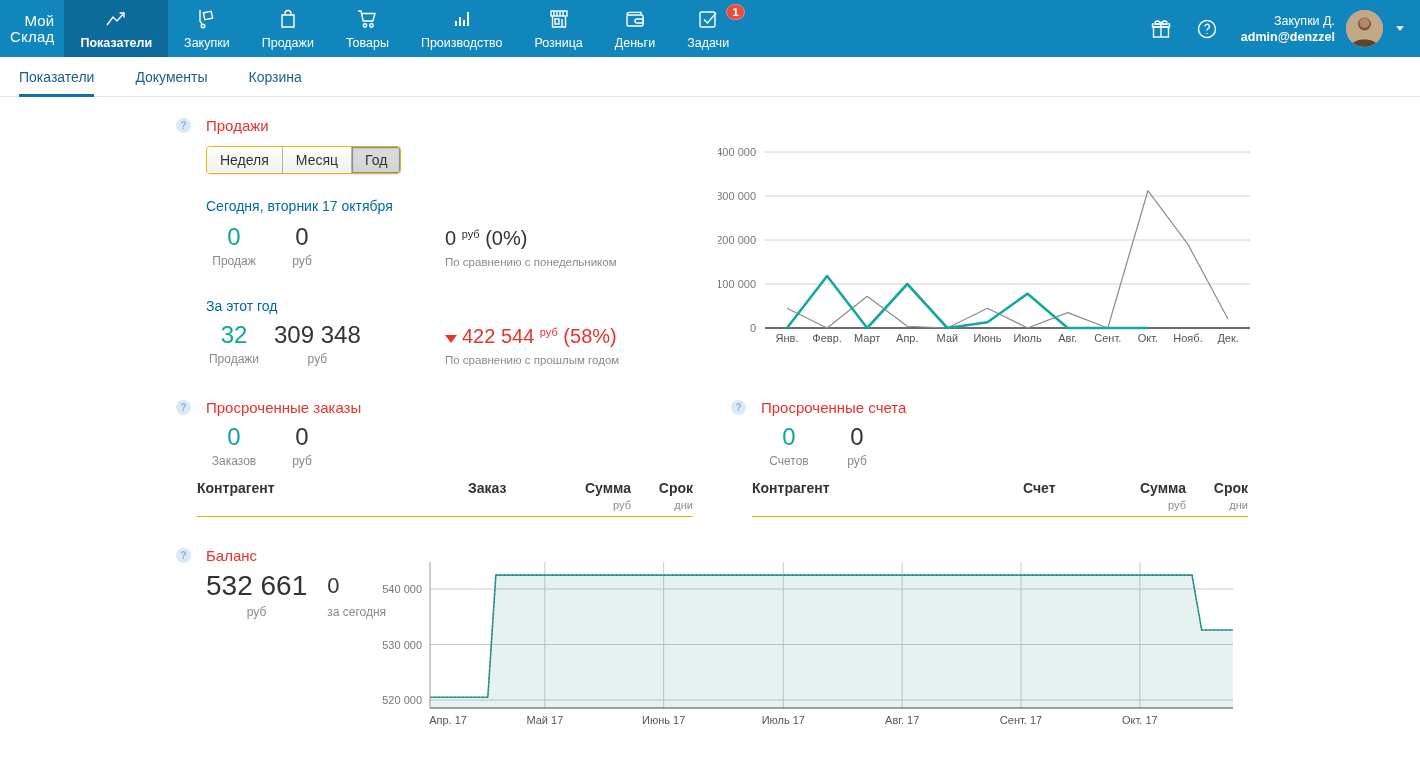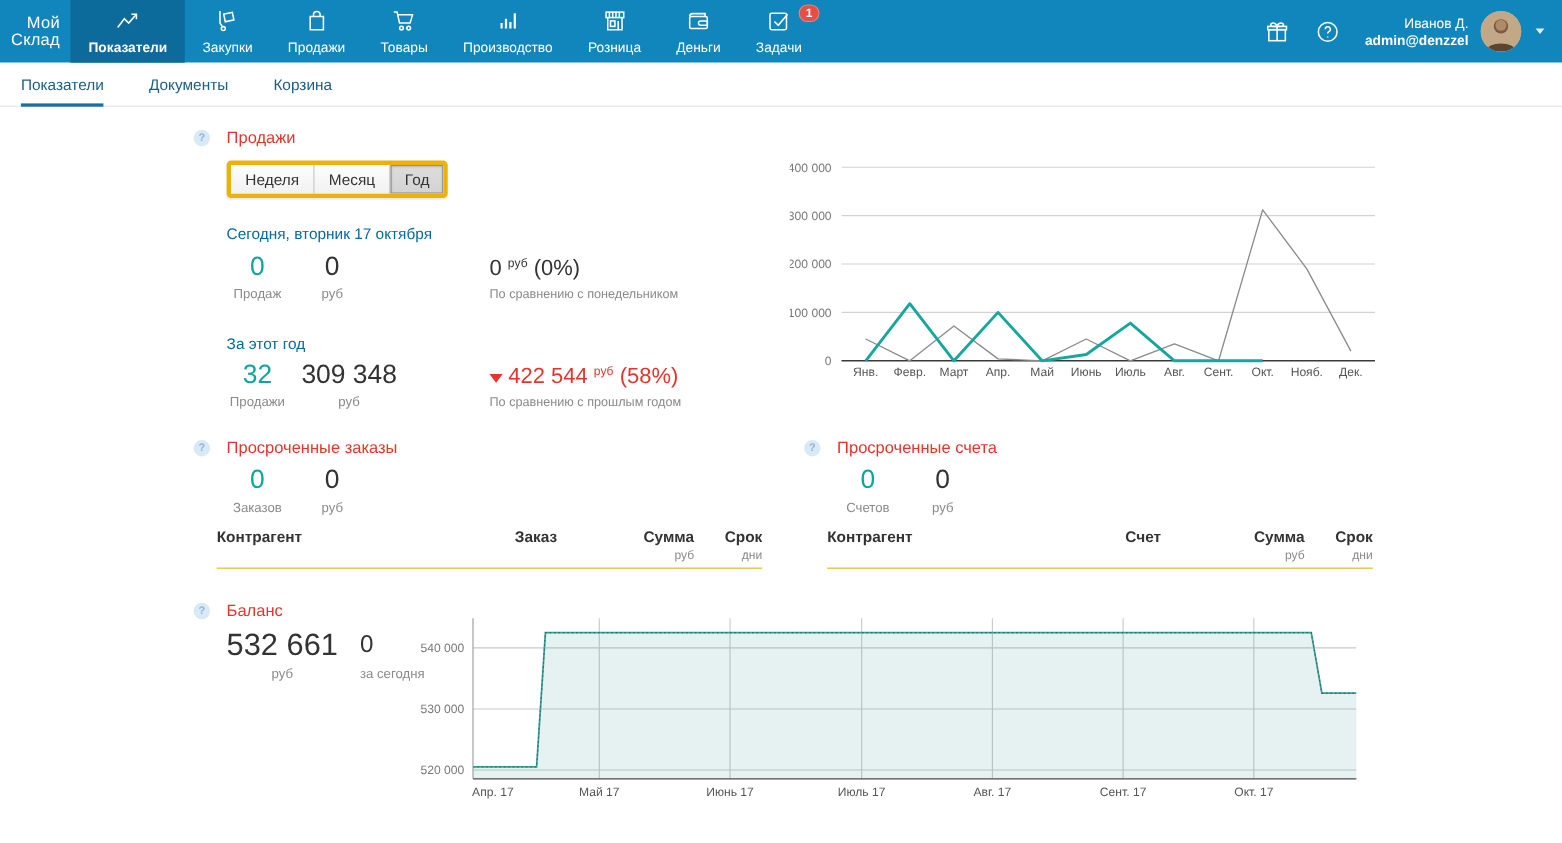--- a/index.html
+++ b/index.html
@@ -35,21 +35,21 @@
   .tab { font-size:14px; color:#1b5e89; cursor:pointer; display:flex; align-items:center; position:relative; }
   .tab.active::after { content:""; position:absolute; left:0; right:0; bottom:-1px; height:3px; background:#1470a5; }
 
   
   .abs { position:absolute; }
   .sec-head { display:flex; align-items:center; gap:15px; }
   .help-badge { width:15px; height:15px; border-radius:50%; background:#d8eaf7; color:#8fb3d4;
                 font-size:10px; font-weight:bold; text-align:center; line-height:15px; cursor:pointer; flex:0 0 auto; }
   .sec-title { color:#e8322b; font-size:15px; }
 
-  .seg-group { display:inline-flex; border:4px solid #eab308; border-radius:4px; overflow:hidden;
+  .seg-group { display:inline-flex; border:1px solid #eab308; border-radius:4px; overflow:hidden;
                box-shadow:0 1px 1px rgba(0,0,0,.07); }
   .seg { padding:5px 13px; font-size:14px; color:#333; background:linear-gradient(#fdfdfd,#f1f1f1);
          border-right:1px solid #b3b3b3; cursor:pointer; }
   .seg:last-child { border-right:none; }
   .seg.selected { background:linear-gradient(#dddddd,#d3d3d3);
                   box-shadow:inset 0 1px 3px rgba(0,0,0,.28); outline:1px solid #8e8e8e; outline-offset:-1px; }
 
   .subhead { font-size:14px; color:#0369a1; }
   .stat-row { display:flex; gap:12px; }
   .stat { min-width:56px; text-align:center; }
@@ -185,21 +185,21 @@
     </span>
     <span class="icon-btn">
       <svg width="24" height="24" viewBox="0 0 24 24" fill="none" stroke="#fff" stroke-width="1.4">
         <circle cx="12" cy="12" r="8.5"></circle>
         <path d="M9.8 9.6 a2.3 2.3 0 1 1 3.3 2.1 c-0.8 0.4 -1.1 0.9 -1.1 1.8"></path>
           <path d="M12 16.2 v0.9"></path>
       </svg>
     </span>
     <div class="user-block">
       <div class="user-text">
-        <div>Иванов Д.</div>
+        <div>Закупки Д.</div>
         <div class="user-email">admin@denzzel</div>
       </div>
       <span class="avatar">
         <svg width="37" height="37" viewBox="0 0 37 37">
           <rect width="37" height="37" fill="#c3a888"></rect>
           <circle cx="18.5" cy="14" r="6.5" fill="#7a5a40"></circle>
           <path d="M5 37 c0 -10 27 -10 27 0 z" fill="#5d4430"></path>
           <circle cx="18.5" cy="13" r="5" fill="#b08a66"></circle>
         </svg>
       </span>

